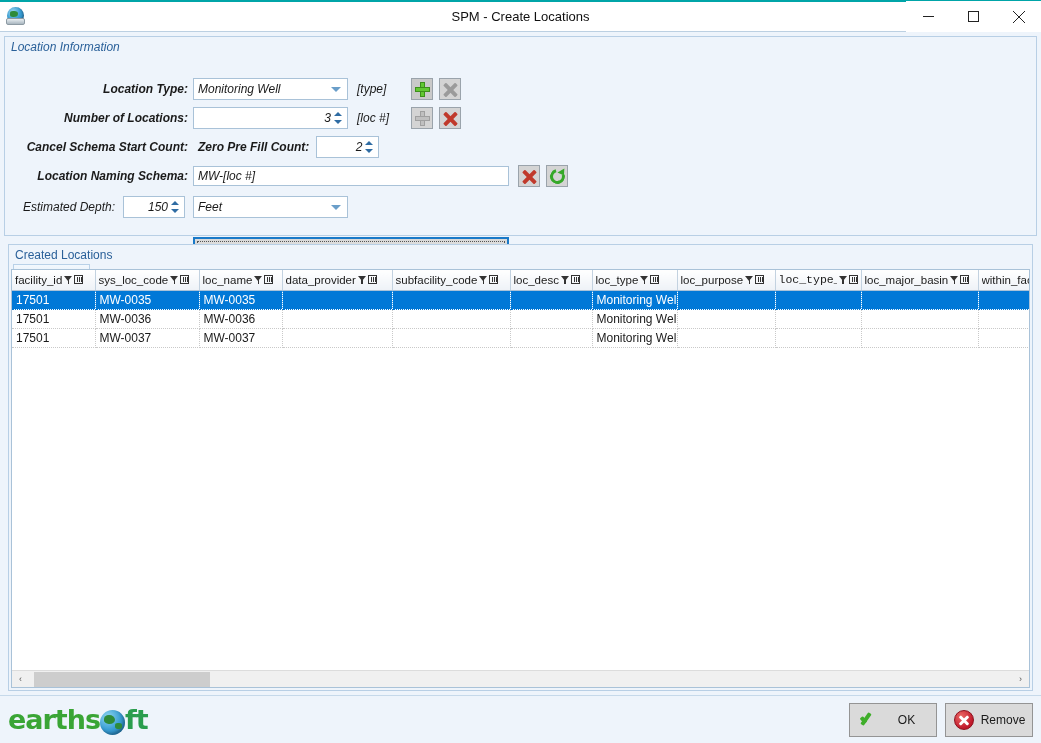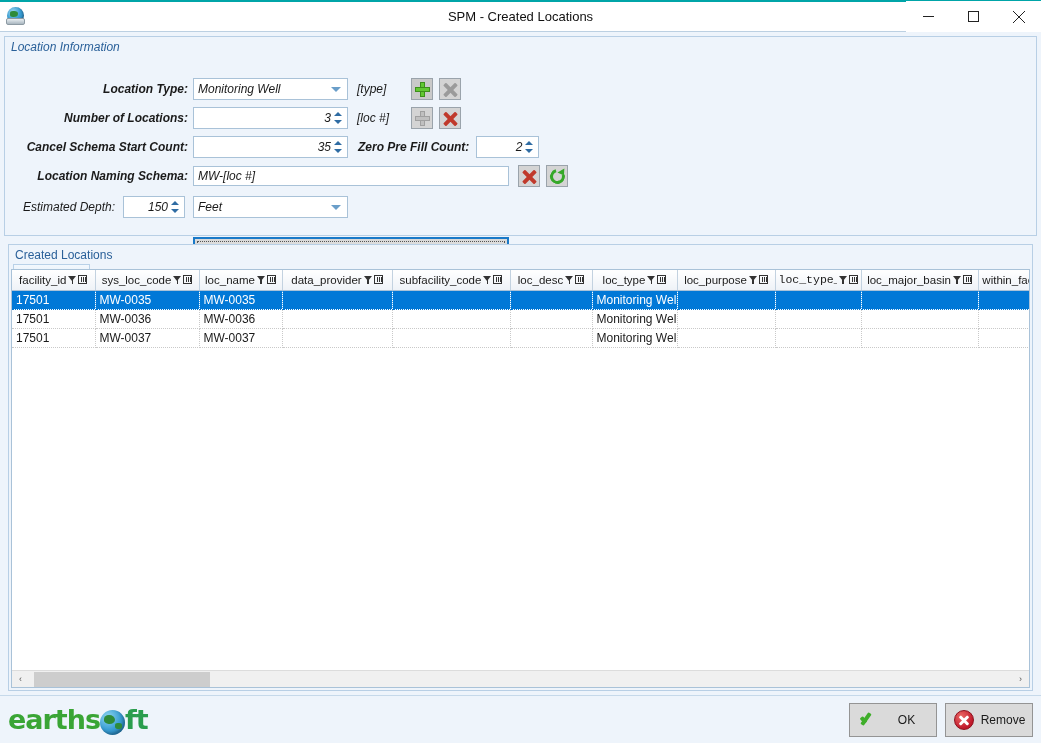--- a/index.html
+++ b/index.html
@@ -169,21 +169,21 @@
     display:flex; flex-direction:column;
   }
   .grid-body { flex:1; overflow:hidden; position:relative; }
   table.grid { border-collapse:collapse; table-layout:fixed; width:1035px; }
   table.grid th {
     height:20px; background:linear-gradient(#ffffff,#eef2f7);
     border-right:1px solid #c3d2e0; border-bottom:1px solid #a9c2d8;
     font-weight:normal; font-size:11.5px; color:#1a1a1a;
     padding:0 3px; text-align:left; white-space:nowrap; position:relative;
   }
-  .th-in { display:flex; align-items:center; justify-content:center; gap:2px; }
+  .th-in { display:flex; align-items:center; justify-content:flex-start; gap:2px; }
   .th-name { overflow:hidden; text-overflow:clip; }
   .th-icons { display:flex; align-items:center; gap:1px; flex:0 0 auto; }
   .f-ico { width:9px;height:9px; position:relative; }
   .f-ico:before{
     content:""; position:absolute; left:0; top:1px;
     width:0;height:0; border-left:4.5px solid transparent; border-right:4.5px solid transparent;
     border-top:5px solid #333;
   }
   .f-ico:after{ content:""; position:absolute; left:3.5px; top:5px; width:1.5px;height:4px; background:#333; }
   .col-ico { width:9px;height:9px; border:1px solid #333; position:relative; }
@@ -261,21 +261,21 @@
 </head>
 <body>
 
 <div class="window">
 
   <div class="titlebar">
     <div class="app-icon">
       <div class="globe"></div>
         <div class="globe-base"></div>
     </div>
-    <div class="title-text">SPM - Created Locations</div>
+    <div class="title-text">SPM - Create Locations</div>
     <div class="win-btns">
       <div class="win-btn">
         <svg width="11" height="11">
             <line x1="0" y1="5.5" x2="11" y2="5.5" stroke="#222" stroke-width="1"></line>
           </svg>
       </div>
       <div class="win-btn">
         <svg width="11" height="11">
             <rect x="0.5" y="0.5" width="10" height="10" fill="none" stroke="#222" stroke-width="1"></rect>
           </svg>
@@ -333,25 +333,20 @@
         <div class="iconbtn light" style="margin-left:6px;">
           <span class="x-ico">
               <i></i>
               <b></b>
             </span>
         </div>
       </div>
 
       <div class="row" style="left:0;top:80px;width:560px;">
         <div class="lbl" style="width:183px;">Cancel Schema Start Count:</div>
-        <div class="spin" style="width:155px;margin-left:5px;">
-          <span>35</span>
-          <span class="up"></span>
-          <span class="dn"></span>
-        </div>
         <div class="lbl" style="margin-left:10px;">Zero Pre Fill Count:</div>
         <div class="spin" style="width:63px;margin-left:7px;">
           <span>2</span>
           <span class="up"></span>
           <span class="dn"></span>
         </div>
       </div>
 
       <div class="row" style="left:0;top:109px;width:570px;">
         <div class="lbl" style="width:183px;">Location Naming Schema:</div>

